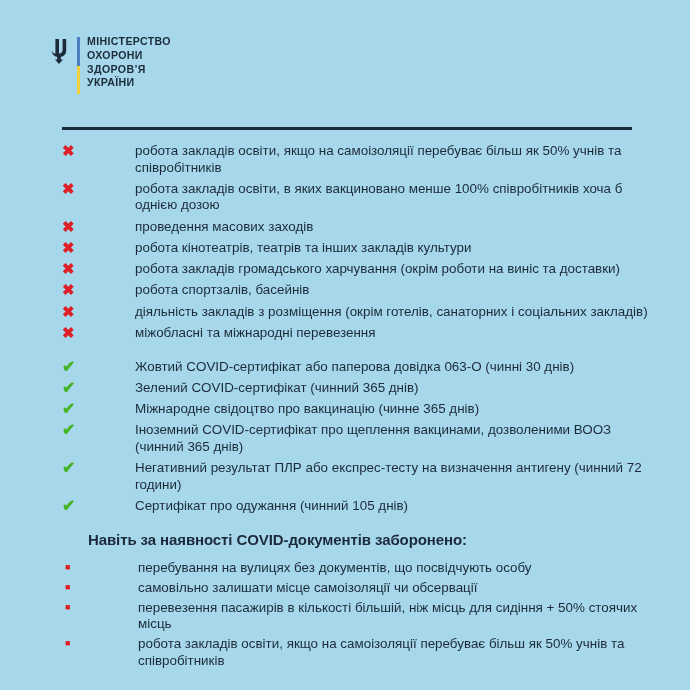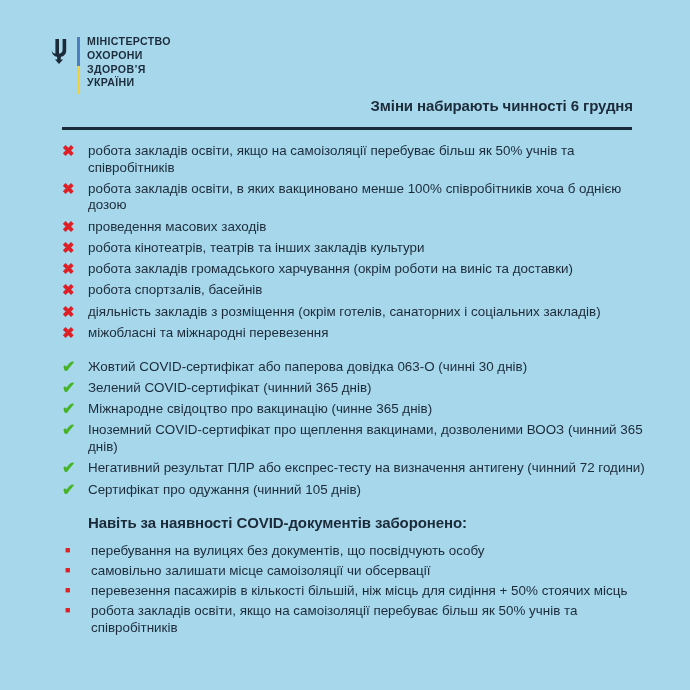--- a/index.html
+++ b/index.html
@@ -45,40 +45,39 @@
   .mark-x{color:#de1f26;font-size:15px;line-height:15px;font-weight:bold;}
   .mark-check{color:#46b424;font-size:16px;line-height:15px;font-weight:bold;}
   .mark-square{color:#de1f26;font-size:9px;line-height:14px;padding-left:3px;}
   .sec{margin-bottom:0;}
   .sec-prohibited{margin-bottom:17px;}
   .sec-prohibited li{margin-bottom:4.8px;}
   .sec-exempt{margin-bottom:16px;}
   .sec-exempt li{margin-bottom:4.8px;}
   .sec-always li{margin-bottom:3.5px;}
   .sec-always .section-title{margin-bottom:12px;}
-  .item-text{flex:1;}
+  .item-text{flex:1;margin-left:47px;}
 </style>
 </head>
 <body>
 
 <div class="poster">
 
   <div class="logo">
     <svg width="22" height="27" viewBox="0 0 44 60" aria-hidden="true">
       <path d="M6 2 v26 c0 8 5 13 12 14 v6 h-5 l9 10 9-10 h-5 v-6 c7-1 12-6 12-14 V2 h-8 v24 c0 5-3 8-8 9 V2 h-8 v33 c-5-1-8-4-8-9 V2 z" fill="#1c2b3a"></path>
     </svg>
     <div class="logo-bar"></div>
     <div class="logo-text">МІНІСТЕРСТВО
 ОХОРОНИ
 ЗДОРОВ’Я
 УКРАЇНИ</div>
   </div>
 
 
-  <div class="effective-note">Зміни набирають чинності 6 грудня</div>
 
   <div class="divider"></div>
 
   <div class="content">
 
     <div class="sec sec-prohibited">
       <ul>
         <li>
           <span class="mark mark-x">✖</span>
           <span class="item-text">робота закладів освіти, якщо на самоізоляції перебуває більш як 50% учнів та співробітників</span>

